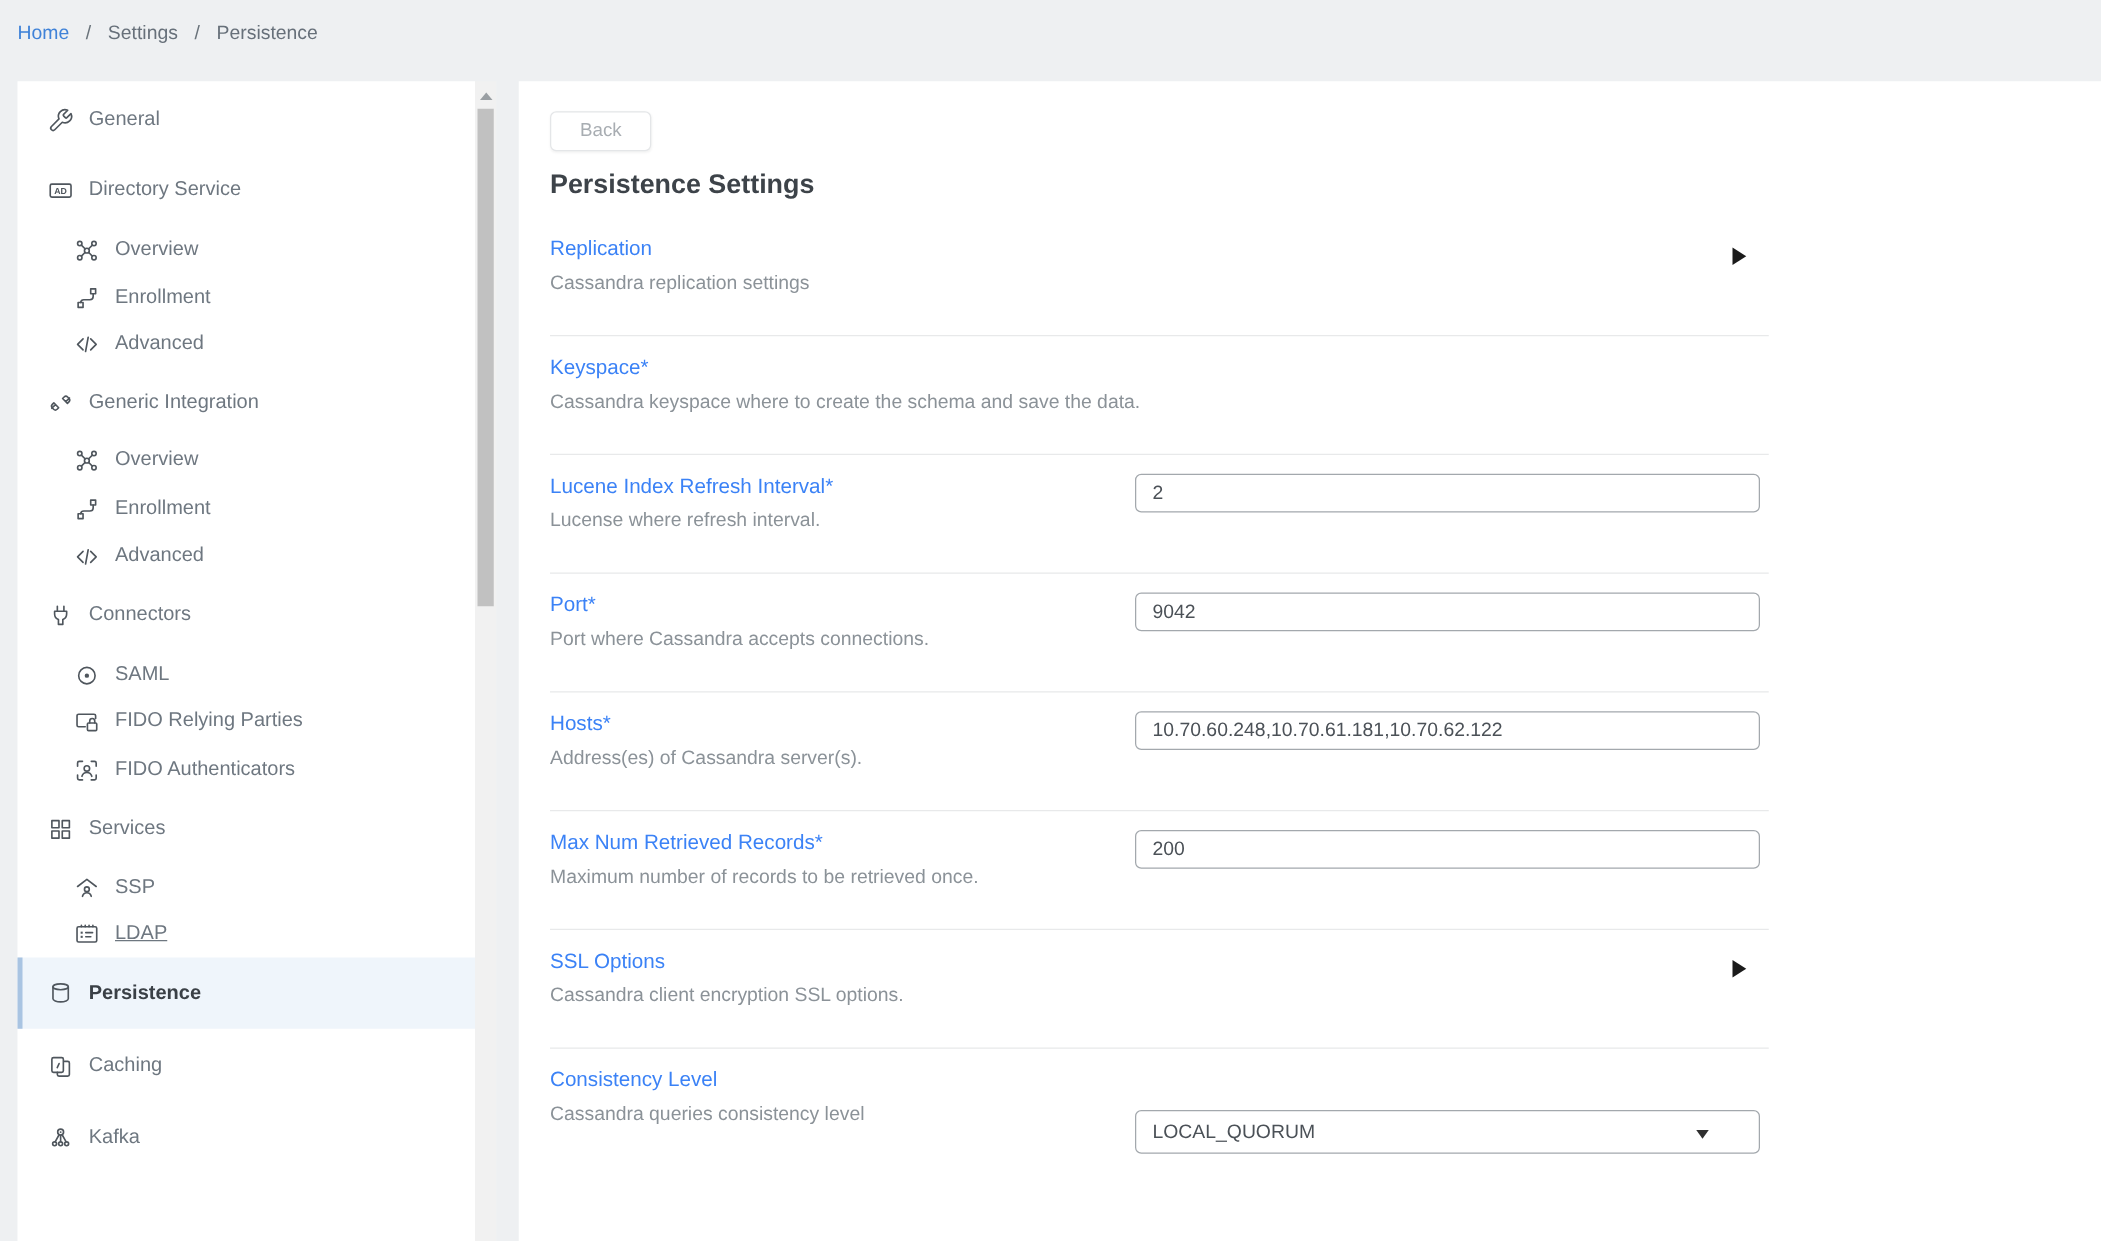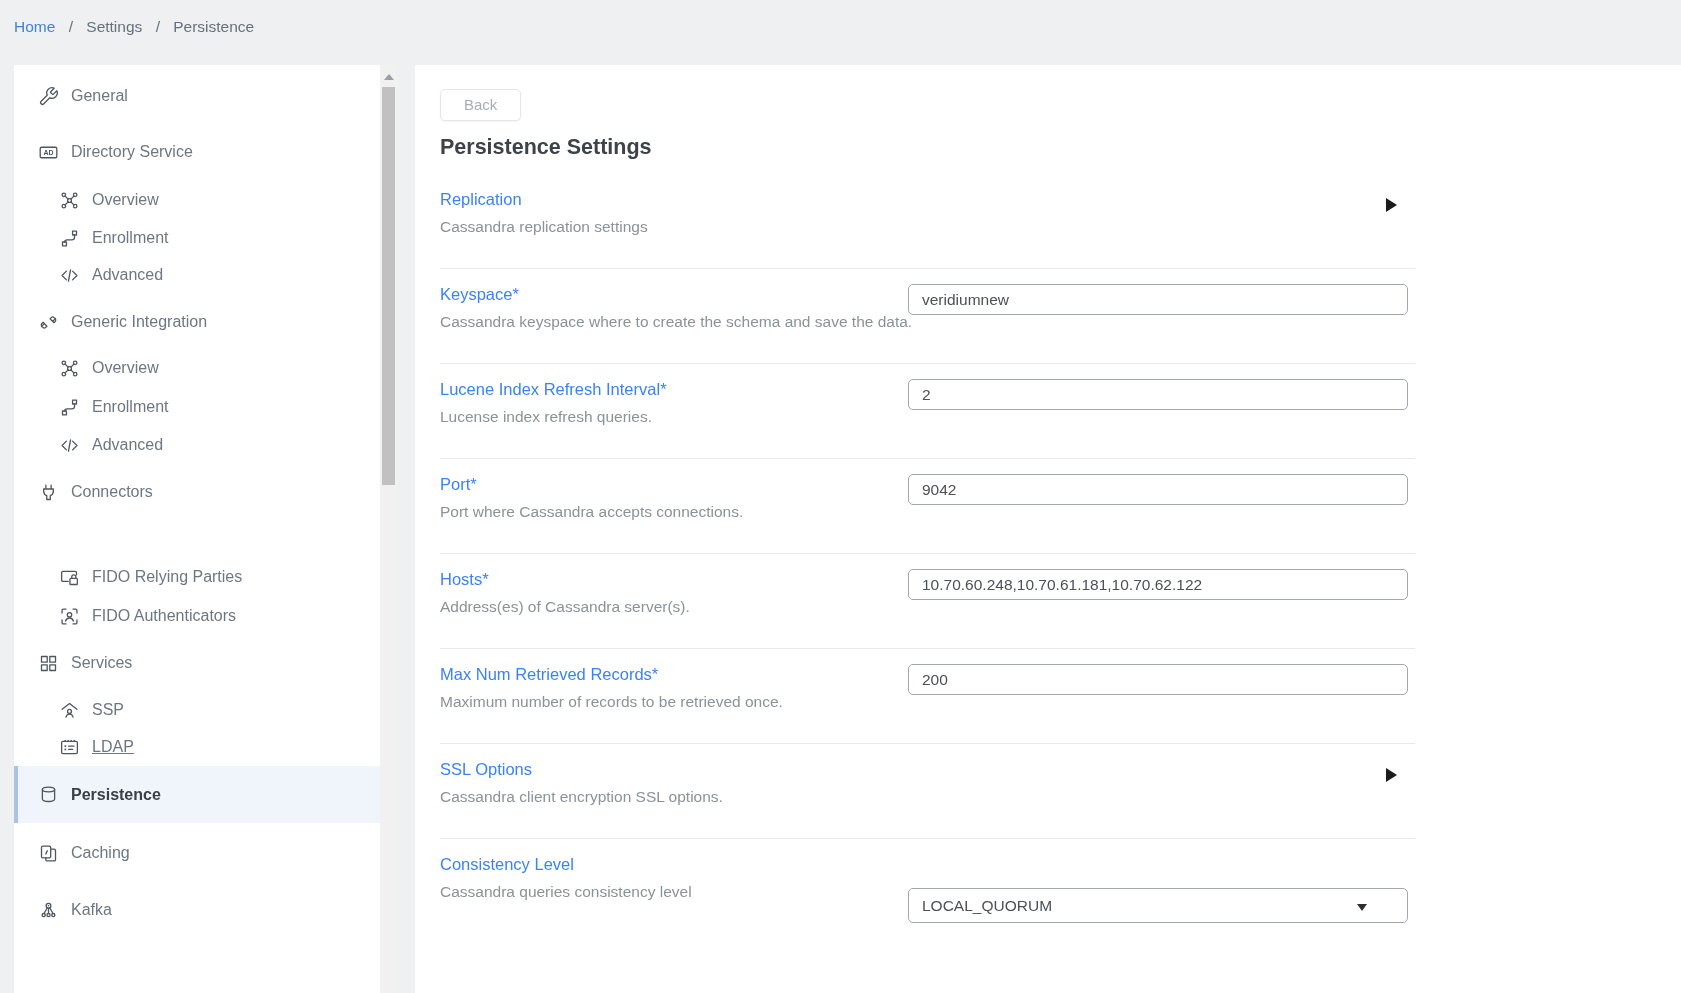--- a/index.html
+++ b/index.html
@@ -171,20 +171,29 @@
     <span class="side-label">Advanced</span>
   </div>
     <div class="side-item lvl0" style="top: 412px;">
     <span class="side-icon">
         <svg width="21" height="21" viewBox="0 0 24 24" fill="none" stroke="#4f565d" stroke-width="1.5" stroke-linecap="round" stroke-linejoin="round" font-family="inherit">
           <path d="M9 3.5V8M15 3.5V8M6.5 8h11v2.5a5.5 5.5 0 0 1-3.5 5.1V20h-4v-4.4A5.5 5.5 0 0 1 6.5 10.5V8z"></path>
         </svg>
       </span>
     <span class="side-label">Connectors</span>
   </div>
+    <div class="side-item lvl1" style="top: 460px;">
+    <span class="side-icon">
+        <svg width="21" height="21" viewBox="0 0 24 24" fill="none" stroke="#4f565d" stroke-width="1.5" stroke-linecap="round" stroke-linejoin="round" font-family="inherit">
+          <circle cx="12" cy="12" r="7.5"></circle>
+          <circle cx="12" cy="12" r="2" fill="#4f565d" stroke="none"></circle>
+        </svg>
+      </span>
+    <span class="side-label">SAML</span>
+  </div>
     <div class="side-item lvl1" style="top: 497px;">
     <span class="side-icon">
         <svg width="21" height="21" viewBox="0 0 24 24" fill="none" stroke="#4f565d" stroke-width="1.5" stroke-linecap="round" stroke-linejoin="round" font-family="inherit">
           <path d="M10.5 16.5H4.5A1.5 1.5 0 0 1 3 15V6.5A1.5 1.5 0 0 1 4.5 5h14A1.5 1.5 0 0 1 20 6.5V9"></path>
           <rect x="12.5" y="13" width="8.5" height="7" rx="1"></rect>
           <path d="M14.6 13v-1.8a2.3 2.3 0 0 1 4.6 0V13"></path>
         </svg>
       </span>
     <span class="side-label">FIDO Relying Parties</span>
   </div>
@@ -274,25 +283,24 @@
   <h1 class="page-title">Persistence Settings</h1>
   <div class="rows" id="rows">
       <div class="form-row linkrow">
     <div class="row-label">Replication</div>
     <div class="row-desc">Cassandra replication settings</div>
   <div class="row-arrow"></div>
       </div>
       <div class="form-row">
     <div class="row-label">Keyspace*</div>
     <div class="row-desc">Cassandra keyspace where to create the schema and save the data.</div>
-  <input type="text" class="row-input" value="veridiumnew" style="">
       </div>
       <div class="form-row">
     <div class="row-label">Lucene Index Refresh Interval*</div>
-    <div class="row-desc">Lucense index refresh queries.</div>
+    <div class="row-desc">Lucense where refresh interval.</div>
   <input type="text" class="row-input" value="2" style="">
       </div>
       <div class="form-row">
     <div class="row-label">Port*</div>
     <div class="row-desc">Port where Cassandra accepts connections.</div>
   <input type="text" class="row-input" value="9042" style="">
       </div>
       <div class="form-row">
     <div class="row-label">Hosts*</div>
     <div class="row-desc">Address(es) of Cassandra server(s).</div>

